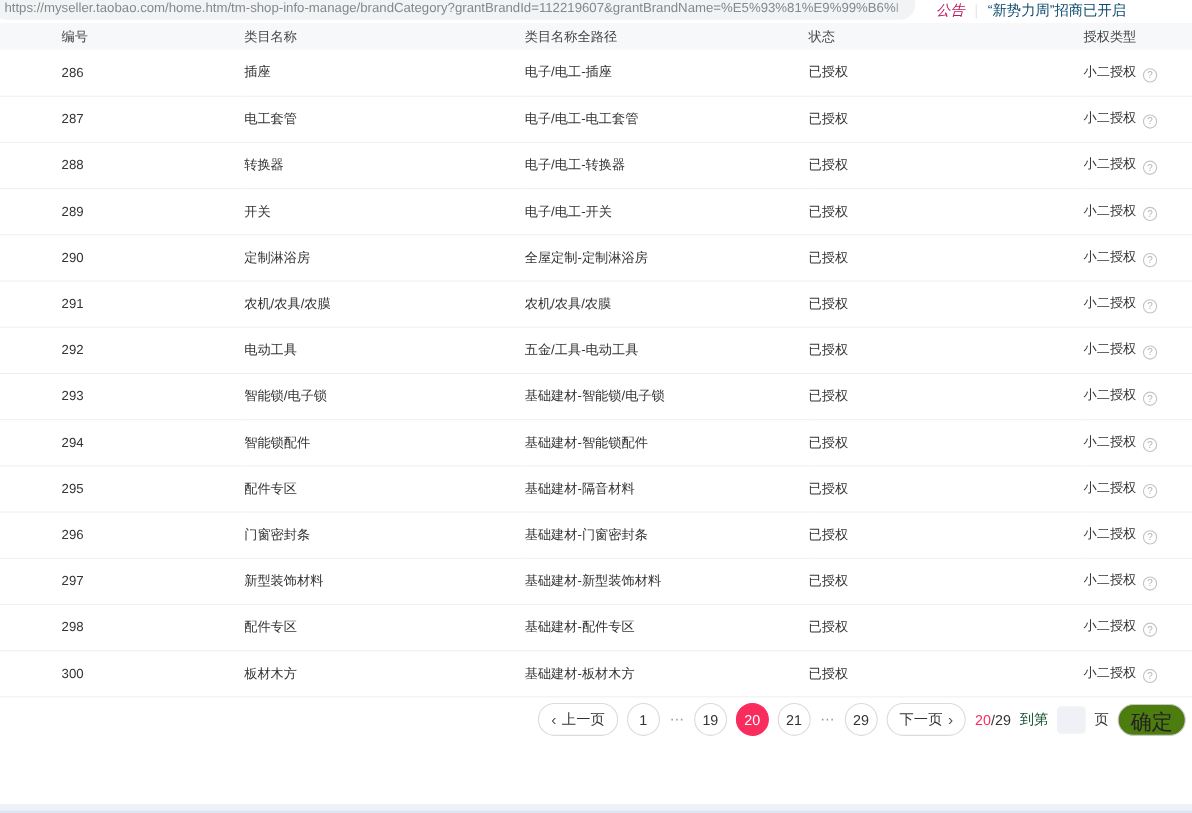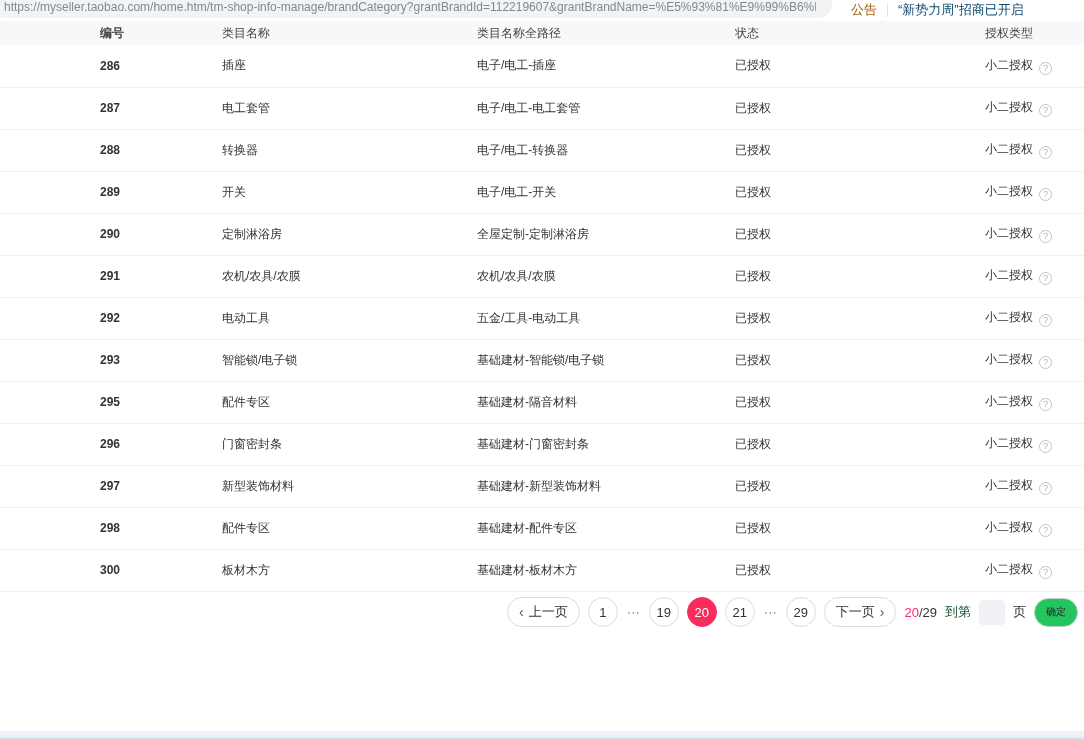--- a/index.html
+++ b/index.html
@@ -22,21 +22,21 @@
   }
   .url-text {
     font-size: 12px; color: #83898e;
     white-space: nowrap; overflow: hidden;
   }
   .top-links {
     position: absolute; left: 851px; top: 0px; height: 20px;
     display: flex; align-items: center; gap: 10px;
     font-size: 13px; white-space: nowrap;
   }
-  .notice-link { color: #a16207; text-decoration: none; cursor: pointer; }
+  .notice-link { color: #be185d; text-decoration: none; cursor: pointer; font-style: italic; }
   .v-divider { width: 1px; height: 13px; background: #e3e3e3; }
   .notice-text { color: #0c4a6e; text-decoration: none; cursor: pointer; }
 
   
   table { width: 1084px; border-collapse: collapse; table-layout: fixed; }
   thead th {
     background: #f7f8fa;
     height: 24px;
     font-weight: normal;
     font-size: 12px;
@@ -45,21 +45,21 @@
     padding: 0;
   }
   tbody td {
     height: 42px;
     border-bottom: 1px solid #f0f0f0;
     font-size: 12px;
     color: #333;
     padding: 0;
     white-space: nowrap;
   }
-  th.c1, td.c1 { padding-left: 100px; font-weight: bold; }
+  th.c1, td.c1 { padding-left: 56px; }
   .help {
     display: inline-flex; align-items: center; justify-content: center;
     width: 13px; height: 13px;
     border: 1px solid #c3c3c3; border-radius: 50%;
     color: #b3b3b3; font-size: 9px; line-height: 1;
     margin-left: 6px; vertical-align: -2px; cursor: pointer;
   }
 
   
   .pagination {
@@ -87,22 +87,22 @@
   .goto-label { color: #14532d; }
   .page-input {
     width: 26px; height: 25px;
     background: #f0f1f6; border: none; border-radius: 4px;
     font-size: 13px; text-align: center; outline: none;
     font-family: inherit;
   }
   .page-label { color: #333; }
   .confirm-btn {
     height: 29px; padding: 3px 11px;
-    background: #22c55e; border: 1px solid #c9c9c9; border-radius: 15px;
-    font-size: 10px; color: #222; cursor: pointer;
+    background: #4d7c0f; border: 1px solid #c9c9c9; border-radius: 15px;
+    font-size: 19px; color: #222; cursor: pointer;
     font-family: inherit;
   }
 
   
   .footer-strip {
     position: absolute; left: 0; bottom: 0;
     width: 1084px; height: 8px;
     background: #edf1f8;
     border-bottom: 2px solid #dde5f2;
   }
@@ -189,20 +189,27 @@
         <td><span>小二授权</span><span class="help">?</span></td>
       </tr>
       <tr>
         <td class="c1">293</td>
         <td>智能锁/电子锁</td>
         <td>基础建材-智能锁/电子锁</td>
         <td>已授权</td>
         <td><span>小二授权</span><span class="help">?</span></td>
       </tr>
       <tr>
+        <td class="c1">294</td>
+        <td>智能锁配件</td>
+        <td>基础建材-智能锁配件</td>
+        <td>已授权</td>
+        <td><span>小二授权</span><span class="help">?</span></td>
+      </tr>
+      <tr>
         <td class="c1">295</td>
         <td>配件专区</td>
         <td>基础建材-隔音材料</td>
         <td>已授权</td>
         <td><span>小二授权</span><span class="help">?</span></td>
       </tr>
       <tr>
         <td class="c1">296</td>
         <td>门窗密封条</td>
         <td>基础建材-门窗密封条</td>

